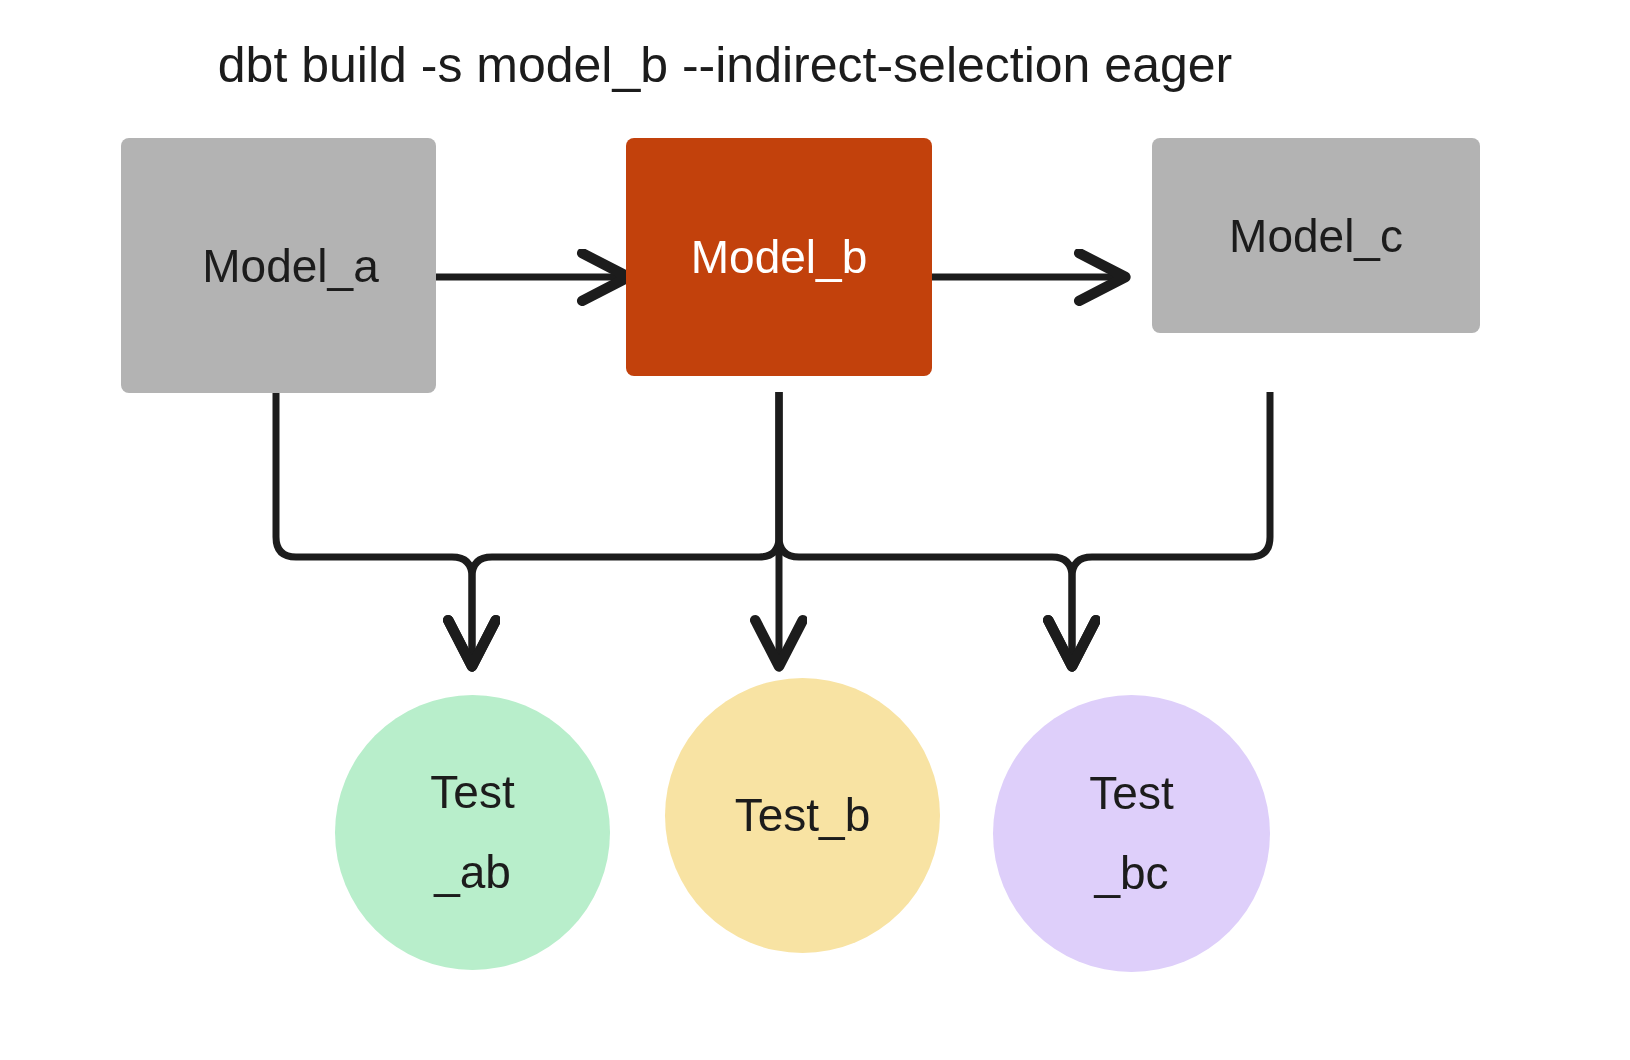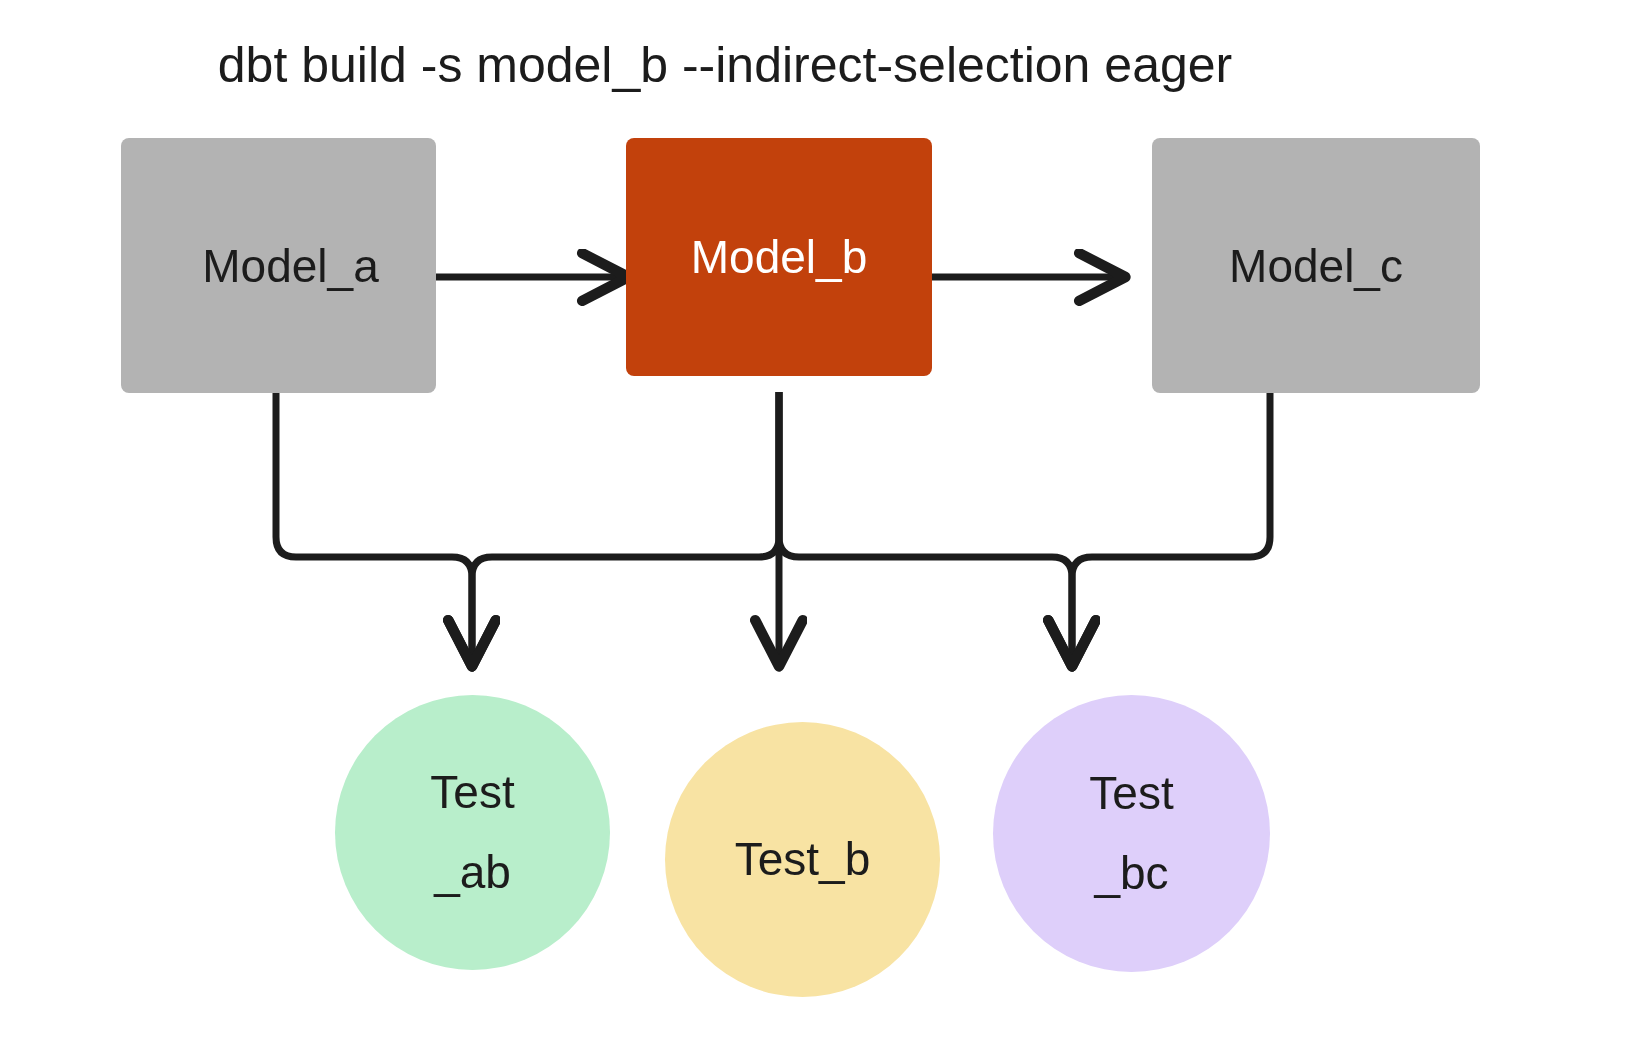--- a/index.html
+++ b/index.html
@@ -95,30 +95,30 @@
   </svg>
 
   <div class="node-box" style="left:121px; top:138px; width:315px; height:255px; background:#b3b3b3; color:#1c1c1c;padding-left:24px;">
     <span>Model_a</span>
   </div>
 
   <div class="node-box" style="left:626px; top:138px; width:306px; height:238px; background:#c2410c; color:#ffffff;">
     <span>Model_b</span>
   </div>
 
-  <div class="node-box" style="left:1152px; top:138px; width:328px; height:255px; background:#b3b3b3; color:#1c1c1c;">
+  <div class="node-box" style="left:1152px; top:138px; width:328px; height:195px; background:#b3b3b3; color:#1c1c1c;">
     <span>Model_c</span>
   </div>
 
   <div class="node-circle" style="left:335px; top:695px; width:275px; height:275px; background:#b8eecb; color:#1c1c1c;">
     <span class="ln">Test</span>
     <span class="ln">_ab</span>
   </div>
 
-  <div class="node-circle" style="left:665px; top:722px; width:275px; height:275px; background:#f8e3a3; color:#1c1c1c;">
+  <div class="node-circle" style="left:665px; top:678px; width:275px; height:275px; background:#f8e3a3; color:#1c1c1c;">
     <span class="ln">Test_b</span>
   </div>
 
   <div class="node-circle" style="left:993px; top:695px; width:277px; height:277px; background:#decffa; color:#1c1c1c;">
     <span class="ln">Test</span>
     <span class="ln">_bc</span>
   </div>
 
 </div>
 

